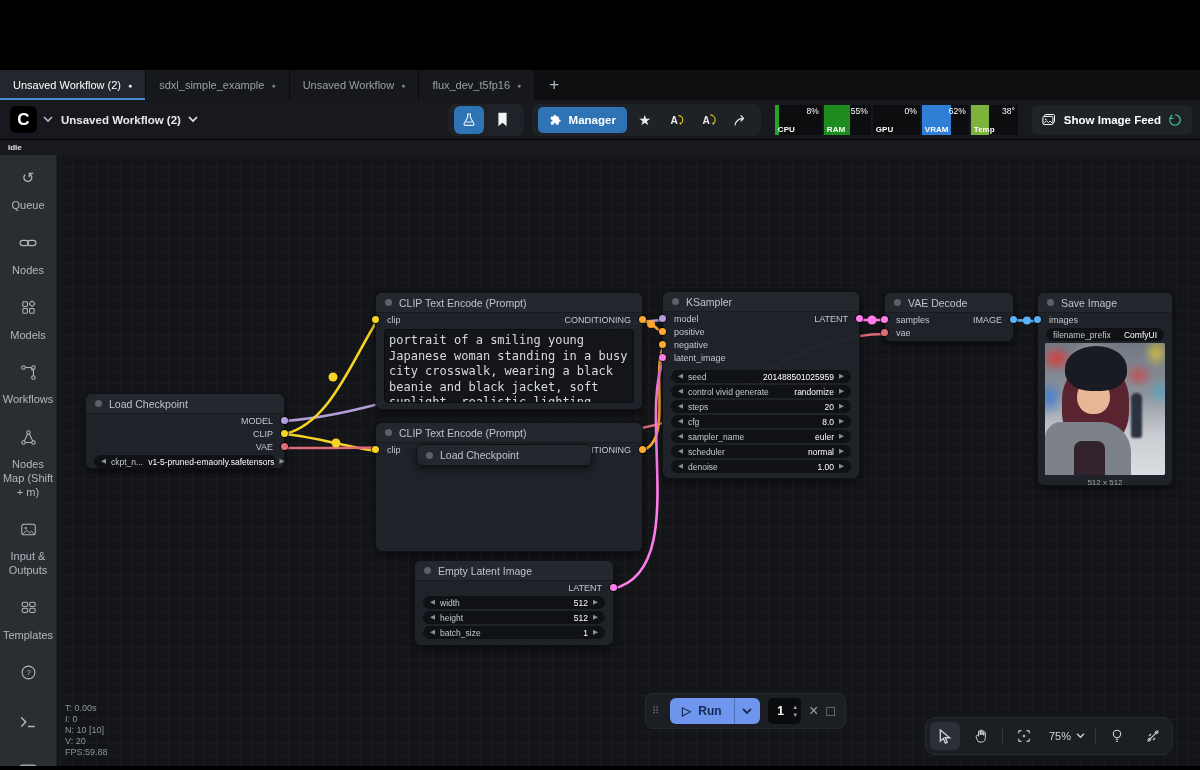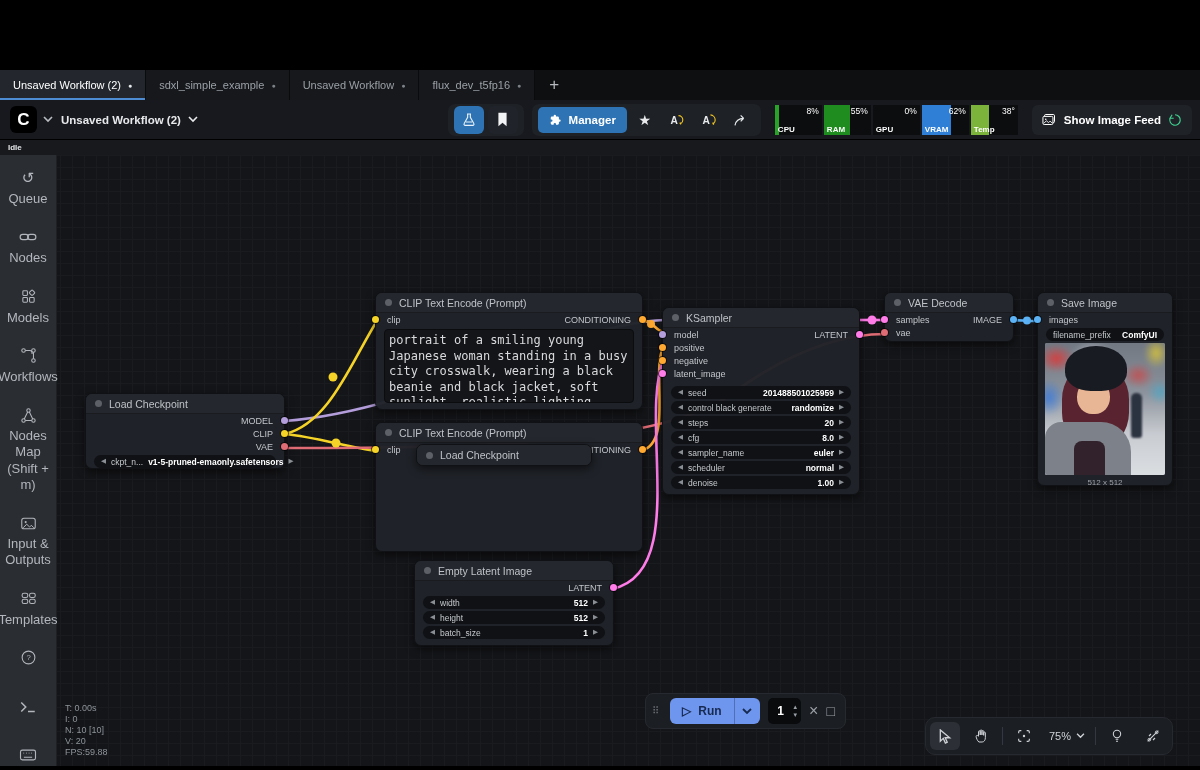--- a/index.html
+++ b/index.html
@@ -56,21 +56,21 @@
     background:#141518; overflow:hidden;
     background-image:linear-gradient(#191b1f 1px, transparent 1px),
       linear-gradient(90deg,#191b1f 1px, transparent 1px);
     background-size:12px 12px; }
   .sidebar { position:absolute; left:0; top:0; width:57px; height:611px; background:#2a2d32;
     border-right:1px solid #1e2024; display:flex; flex-direction:column; align-items:center;
     padding:14px 0 10px; z-index:6; }
   .sbitem { width:100%; display:flex; flex-direction:column; align-items:center; gap:4px;
     color:#b3b7bd; margin-bottom:21px; cursor:pointer; }
   .sbitem .sbicon { height:18px; display:flex; align-items:center; justify-content:center; font-size:15px; }
-  .sbitem .sblabel { font-size:13px; text-align:center; line-height:1.25; }
+  .sbitem .sblabel { font-size:11px; text-align:center; line-height:1.25;margin-top:8px; }
   .sb-bottom { margin-top:auto; display:flex; flex-direction:column; gap:34px; align-items:center; color:#b3b7bd; }
   .sb-bottom .sbicon { cursor:pointer; font-size:14px; display:flex; }
 
   
   .wires { position:absolute; left:0; top:0; width:1200px; height:611px; z-index:1; pointer-events:none; }
   .wires path { fill:none; stroke-width:2.6; }
 
   
   .node { position:absolute; background:rgba(32,35,41,0.97); border:1px solid #101114;
     border-radius:7px; box-shadow:0 3px 8px rgba(0,0,0,.55); z-index:2; color:#c7cacf; }
@@ -82,21 +82,21 @@
     color:#c3c6cb; padding:0 11px; }
   .srow .sl { margin-right:auto; }
   .srow .sr { margin-left:auto; }
   .port { position:absolute; top:3px; width:7px; height:7px; border-radius:50%;
     box-shadow:0 0 0 1px rgba(0,0,0,.6); }
   .port.pl { left:-4px; } .port.pr { right:-4px; }
   .widget { height:13px; border-radius:9px; background:#0f1114; margin:2px 8px;
     display:flex; align-items:center; padding:0 7px; font-size:8.5px; gap:5px; cursor:pointer; }
   .widget .warr { color:#8a8f95; font-size:6.5px; line-height:1; }
   .widget .wname { color:#c6c9cd; white-space:nowrap; }
-  .widget .wval { margin-left:auto; color:#fff; font-weight:700; white-space:nowrap; }
+  .widget .wval { margin-left:auto; color:#fff; font-weight:400; white-space:nowrap; }
   .ta { background:#131518; border:1px solid #0b0c0e; border-radius:4px; margin:3px 8px 7px;
     padding:3px 4px; font-family:"DejaVu Sans Mono", monospace; font-size:12px; line-height:1.3;
     color:#d8dadc; overflow:hidden; cursor:text; }
 
   
   .preview { position:relative; margin:2px 7px 0; height:132px; border-radius:2px; overflow:hidden;
     background:#9aa0a8; cursor:pointer; }
   .pv-bg { position:absolute; inset:-4px; filter:blur(2px);
     background:
       radial-gradient(26px 20px at 12% 14%, rgba(216,60,60,.95), transparent 70%),
@@ -348,21 +348,21 @@
       </div>
     </div>
 
     <div class="node" style="left:416px; top:289px; width:176px; height:22px; z-index:4; background:#272a30;">
       <div class="nhead" style="border-radius:6px; border-bottom:none; height:20px;">
         <span class="hdot"></span>
         <span>Load Checkpoint</span>
       </div>
     </div>
 
-    <div class="node" style="left:662px; top:152px; width:198px; height:188px;">
+    <div class="node" style="left:662px; top:136px; width:198px; height:188px;">
       <div class="nhead">
         <span class="hdot"></span>
         <span>KSampler</span>
       </div>
       <div class="srow">
         <span class="port pl" style="background:#b39ddb"></span>
         <span class="sl">model</span>
         <span class="sr">LATENT</span>
         <span class="port pr" style="background:#ff7ce9"></span>
       </div>
@@ -380,21 +380,21 @@
       </div>
       <div style="height:4px"></div>
       <div class="widget">
         <span class="warr">◀</span>
         <span class="wname">seed</span>
         <span class="wval">201488501025959</span>
         <span class="warr">▶</span>
       </div>
       <div class="widget">
         <span class="warr">◀</span>
-        <span class="wname">control black generate</span>
+        <span class="wname">control vivid generate</span>
         <span class="wval">randomize</span>
         <span class="warr">▶</span>
       </div>
       <div class="widget">
         <span class="warr">◀</span>
         <span class="wname">steps</span>
         <span class="wval">20</span>
         <span class="warr">▶</span>
       </div>
       <div class="widget">

